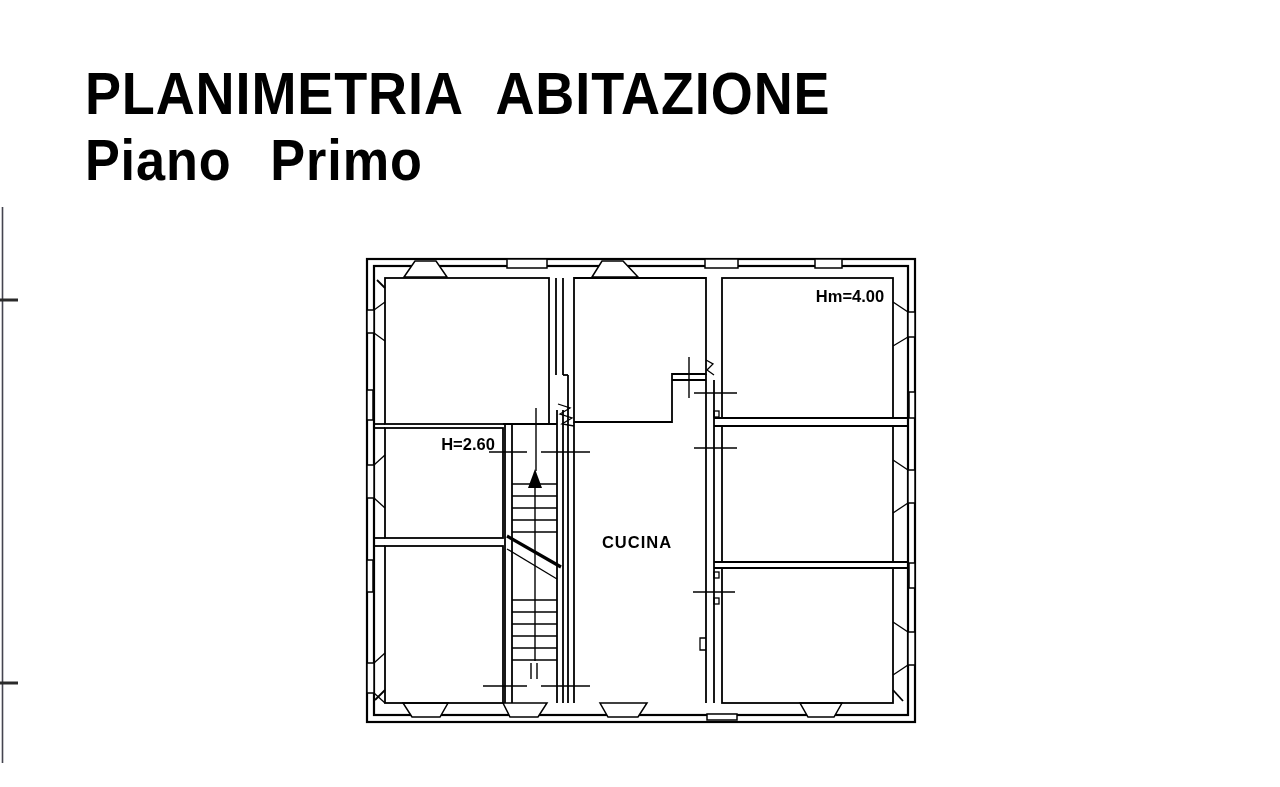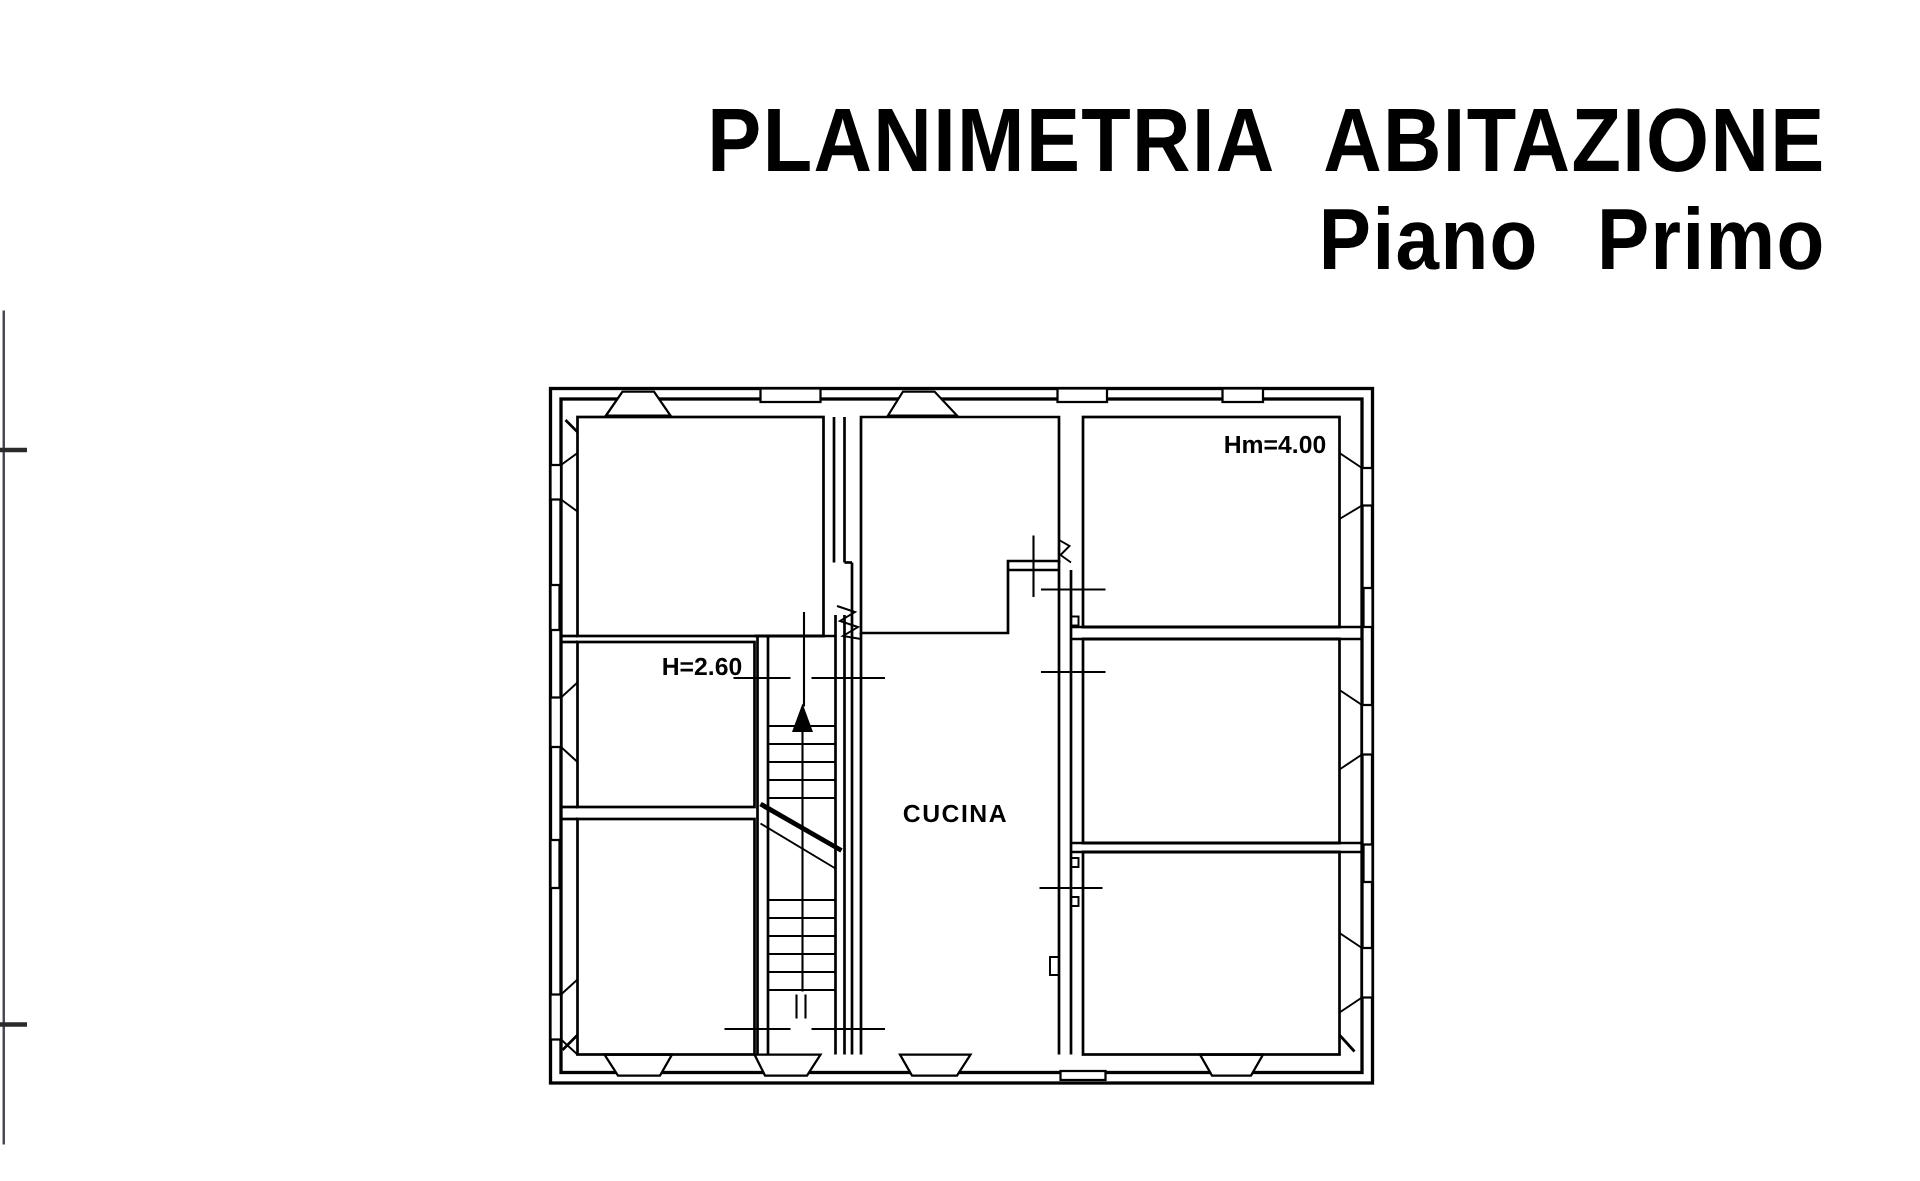--- a/index.html
+++ b/index.html
@@ -13,21 +13,21 @@
     height: 787px;
     background: #ffffff;
     overflow: hidden;
     font-family: "Liberation Sans", "DejaVu Sans", sans-serif;
   }
   .title-block {
     position: absolute;
     left: 0;
     right: 0;
     top: 62px;
-    text-align: right;
+    text-align: left;
     color: #000000;
     margin-left: 22px;
   }
   .title-line1 {
     font-size: 60px;
     font-weight: bold;
     letter-spacing: 1px;
     word-spacing: 22px;
     line-height: 64px;
     transform: scaleX(0.90);

